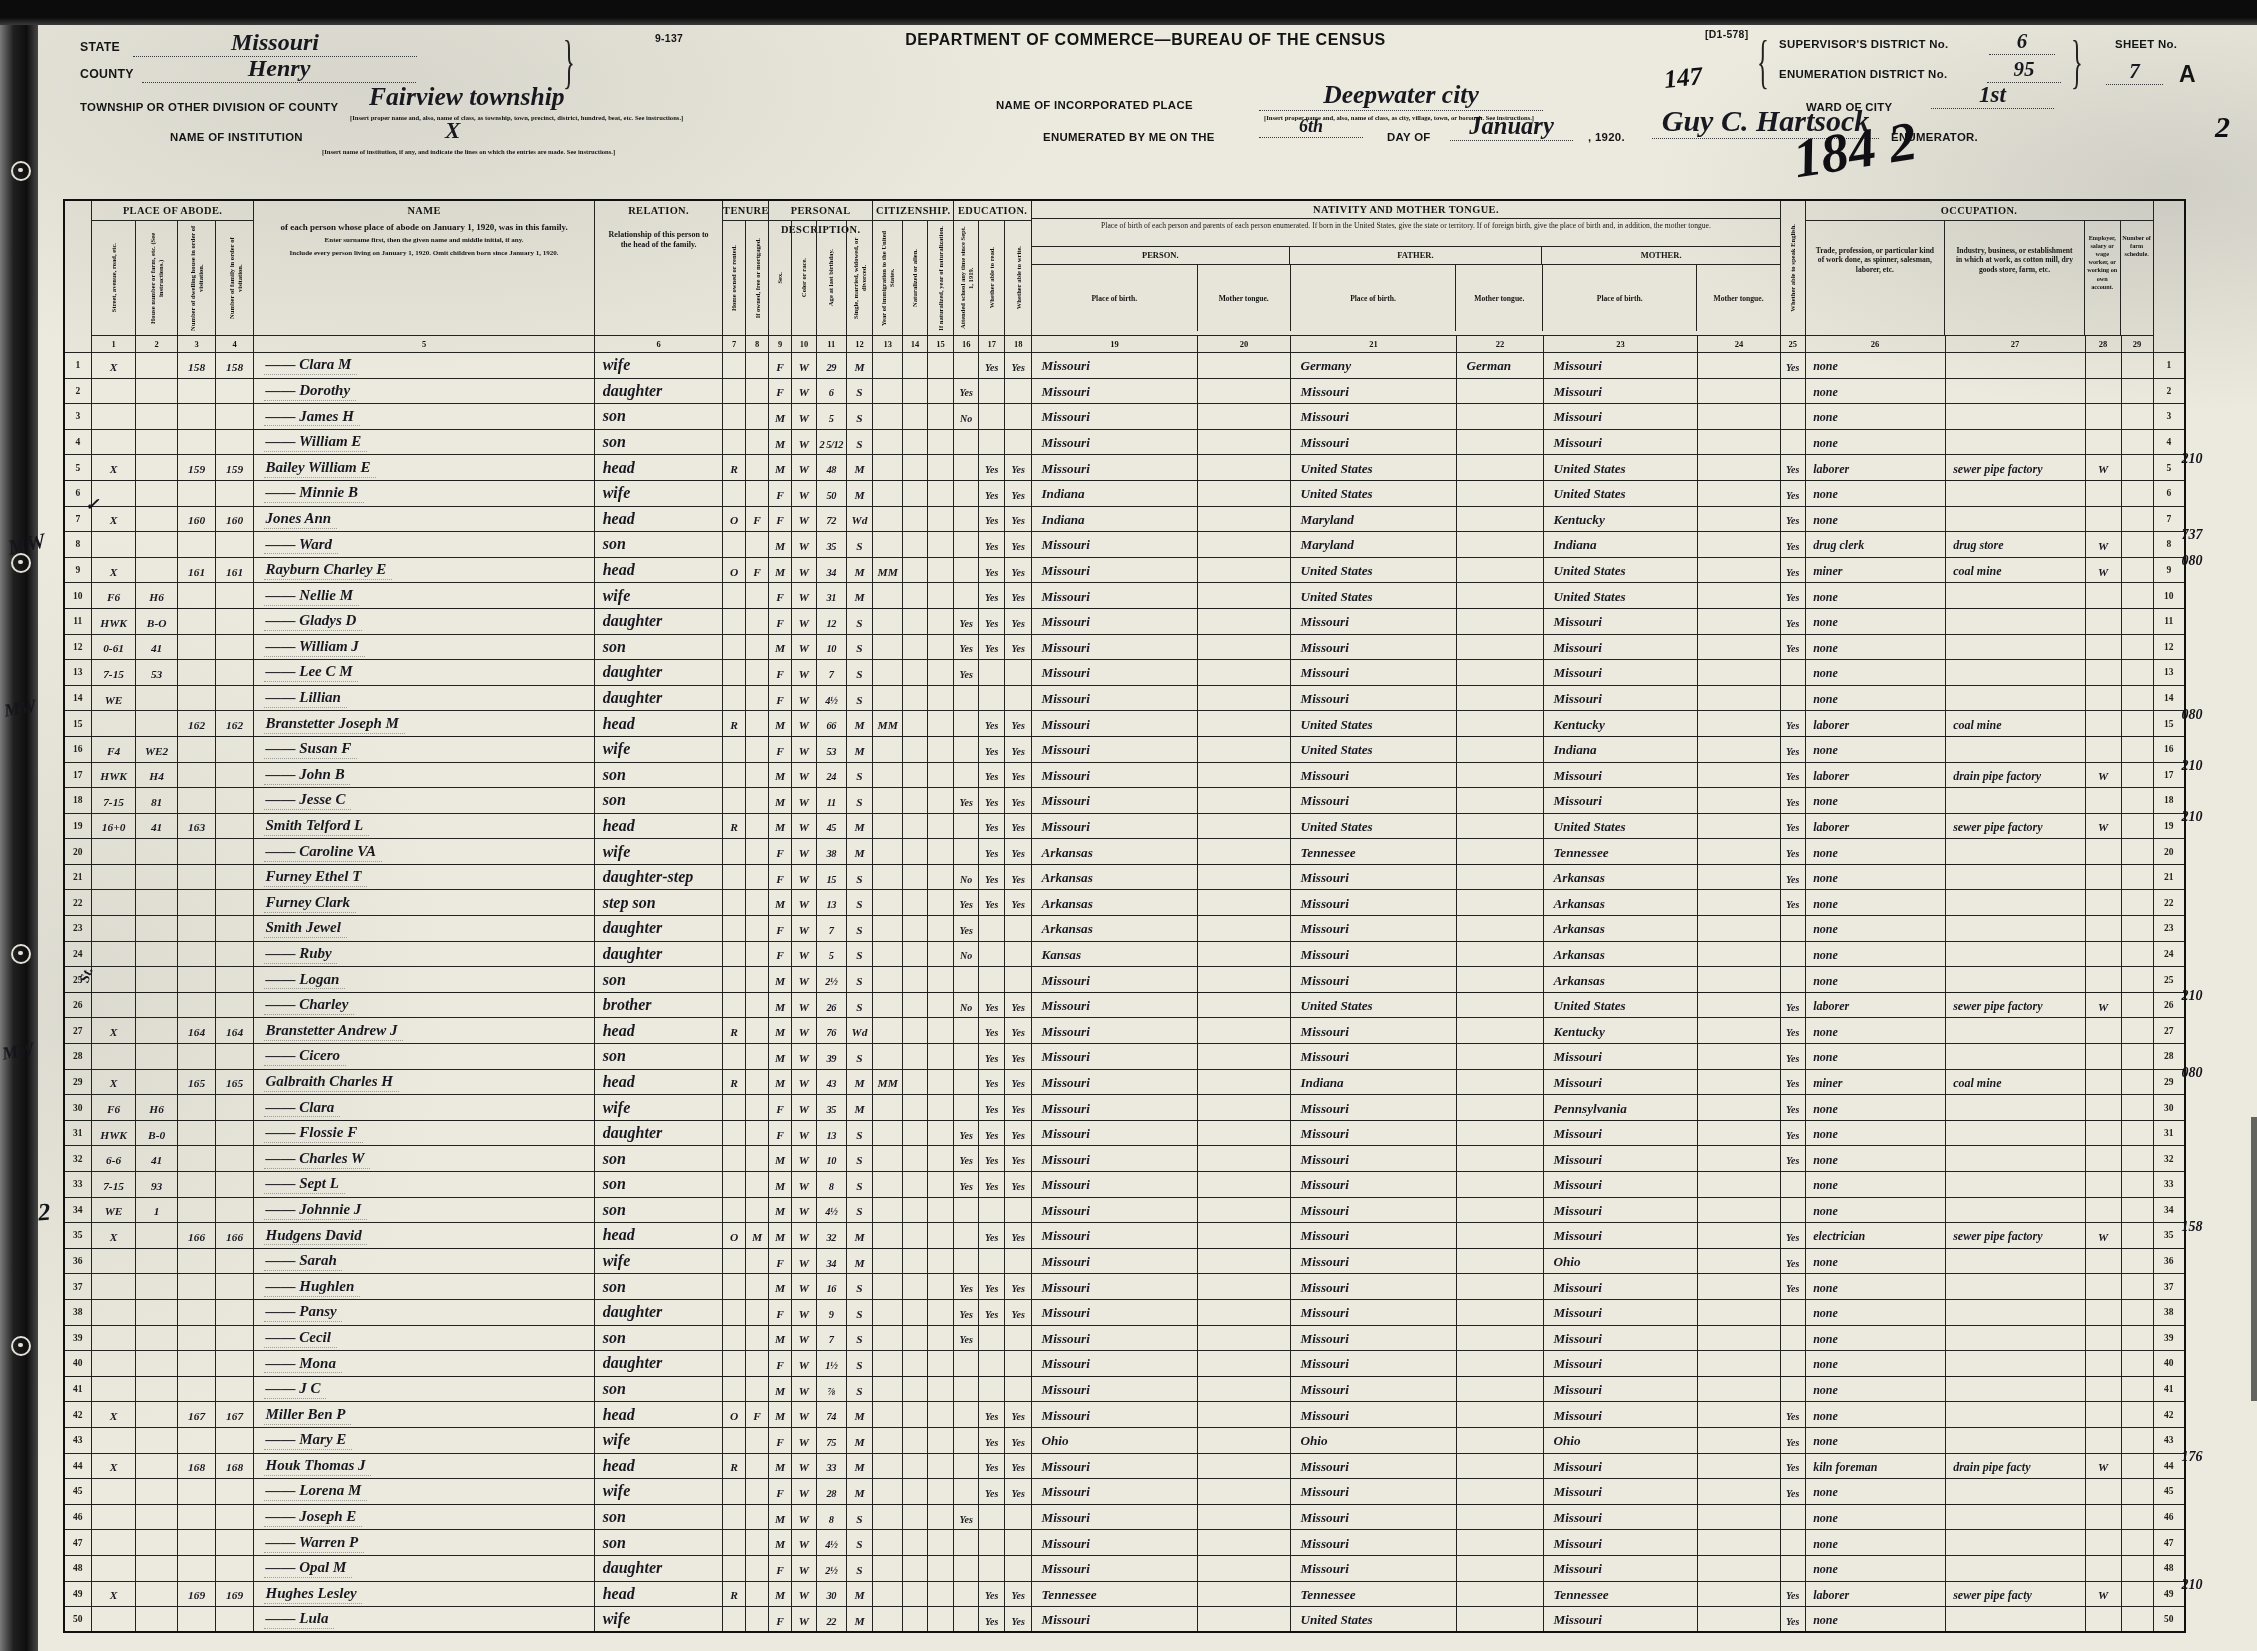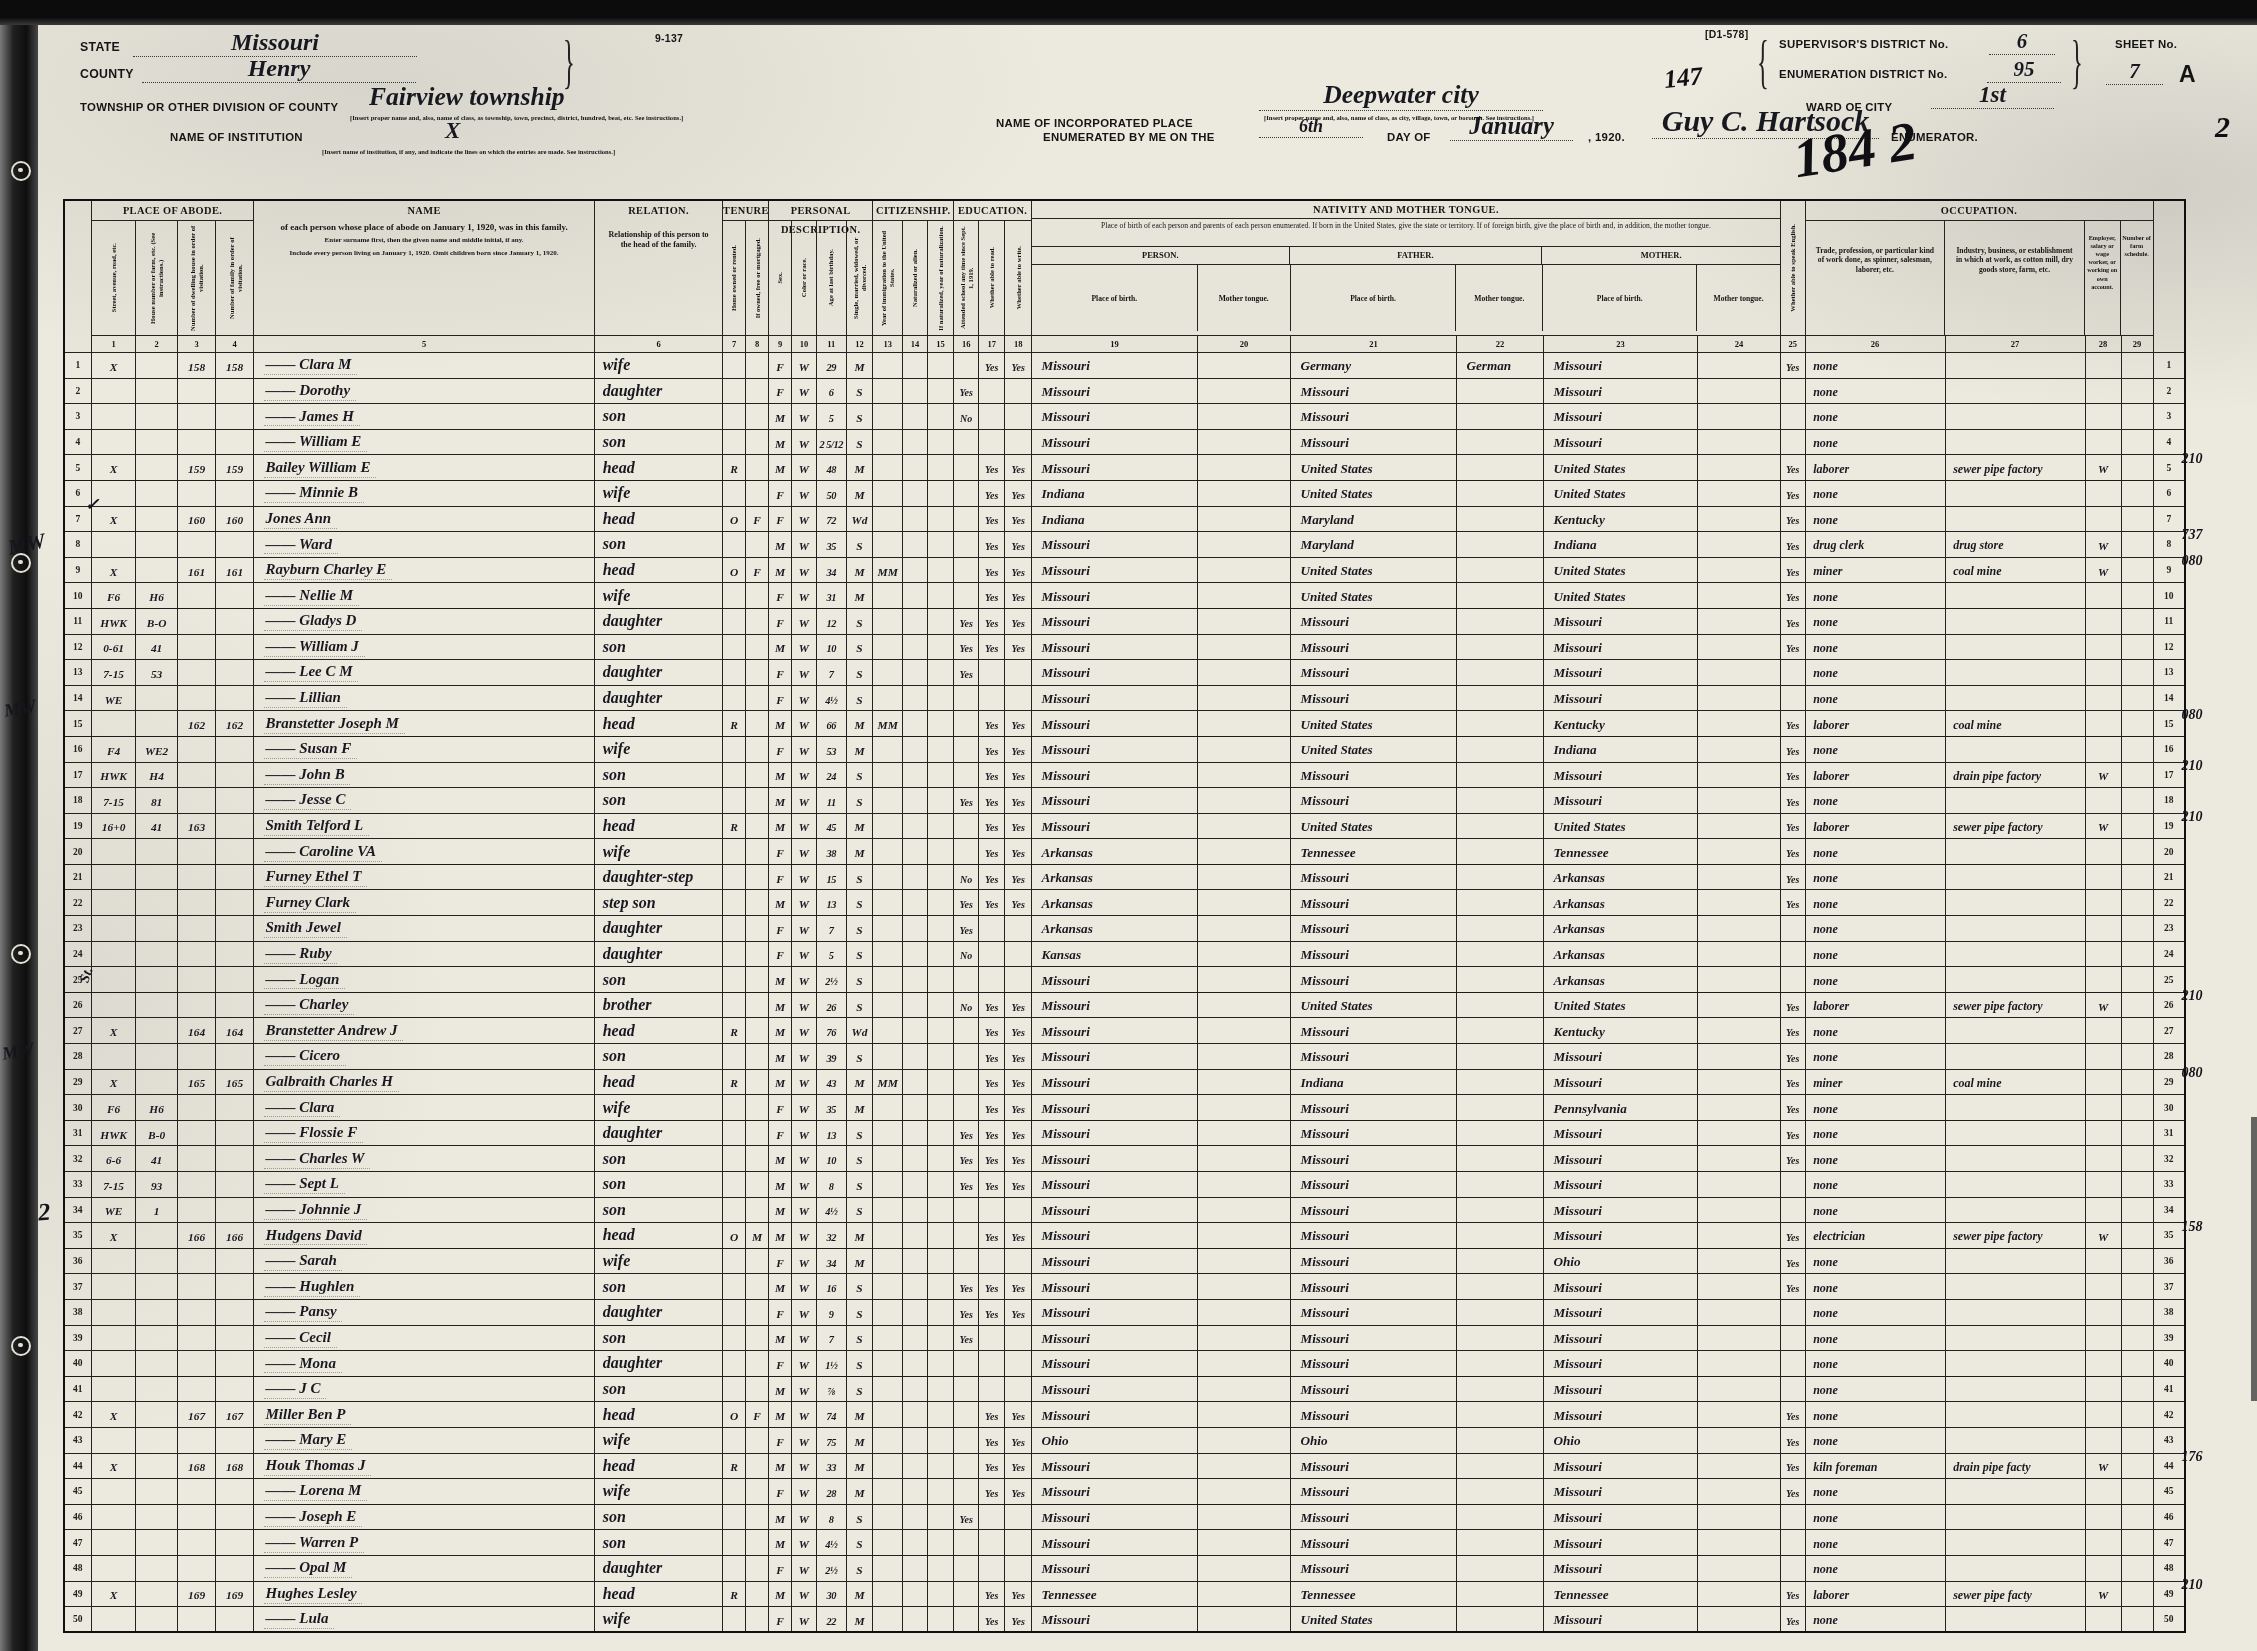--- a/index.html
+++ b/index.html
@@ -89,20 +89,21 @@
 <div class="scan-left"></div>
 <div class="scan-right"></div>
 <div class="reg-mark" style="top:161px"></div>
 <div class="reg-mark" style="top:553px"></div>
 <div class="reg-mark" style="top:944px"></div>
 <div class="reg-mark" style="top:1336px"></div>
 
 <div class="paper">
 
   <span class="hdr lbl lbl-11" style="left:617px;top:9.5px">9-137</span>
+  <span class="hdr title-sm" style="left:587px;top:7.6px;width:1041px;text-align:center">DEPARTMENT OF COMMERCE—BUREAU OF THE CENSUS</span>
   <span class="hdr lbl lbl-11" style="left:1667px;top:5.7px">[D1-578]</span>
 
   <span class="hdr lbl lbl-13" style="left:42px;top:17px">STATE</span>
   <span class="hdr hw uline" style="left:95px;top:5.7px;font-size:24px;min-width:284px">Missouri</span>
   <span class="hdr brace" style="left:525px;top:24.6px">}</span>
 
   <span class="hdr lbl lbl-13" style="left:42px;top:44px">COUNTY</span>
   <span class="hdr hw uline" style="left:104px;top:32px;font-size:24px;min-width:274px">Henry</span>
 
   <span class="scrawl" style="left:1626px;top:40px;font-size:25.6px;transform:rotate(-6deg)">147</span>
@@ -115,21 +116,21 @@
 
   <span class="hdr lbl lbl-12" style="left:1741px;top:45px">ENUMERATION DISTRICT No.</span>
   <span class="hdr hw uline" style="left:1949px;top:34px;font-size:21px;min-width:74px">95</span>
   <span class="hdr hw uline" style="left:2068px;top:36px;font-size:21px;min-width:57px">7</span>
   <span class="hdr lbl" style="left:2141px;top:38px;font-size:23px">A</span>
 
   <span class="hdr lbl lbl-12" style="left:42px;top:78px">TOWNSHIP OR OTHER DIVISION OF COUNTY</span>
   <span class="hdr hw" style="left:331px;top:59px;font-size:25.6px">Fairview township</span>
   <span class="hdr fineprint" style="left:312px;top:91px">[Insert proper name and, also, name of class, as township, town, precinct, district, hundred, beat, etc.  See instructions.]</span>
 
-  <span class="hdr lbl lbl-12" style="left:958px;top:94px">NAME OF INCORPORATED PLACE</span>
+  <span class="hdr lbl lbl-12" style="left:958px;top:76px">NAME OF INCORPORATED PLACE</span>
   <span class="hdr hw uline" style="left:1221px;top:57px;font-size:25.6px;min-width:284px">Deepwater city</span>
   <span class="hdr fineprint" style="left:1226px;top:91px">[Insert proper name and, also, name of class, as city, village, town, or borough.  See instructions.]</span>
 
   <span class="hdr lbl lbl-12" style="left:1768px;top:78px">WARD OF CITY</span>
   <span class="hdr hw uline" style="left:1893px;top:59px;font-size:23px;min-width:123px">1st</span>
 
   <span class="hdr lbl lbl-12" style="left:132px;top:108px">NAME OF INSTITUTION</span>
   <span class="hdr hw" style="left:407px;top:95px;font-size:23px">X</span>
   <span class="hdr fineprint" style="left:284px;top:125px">[Insert name of institution, if any, and indicate the lines on which the entries are made.  See instructions.]</span>
 

